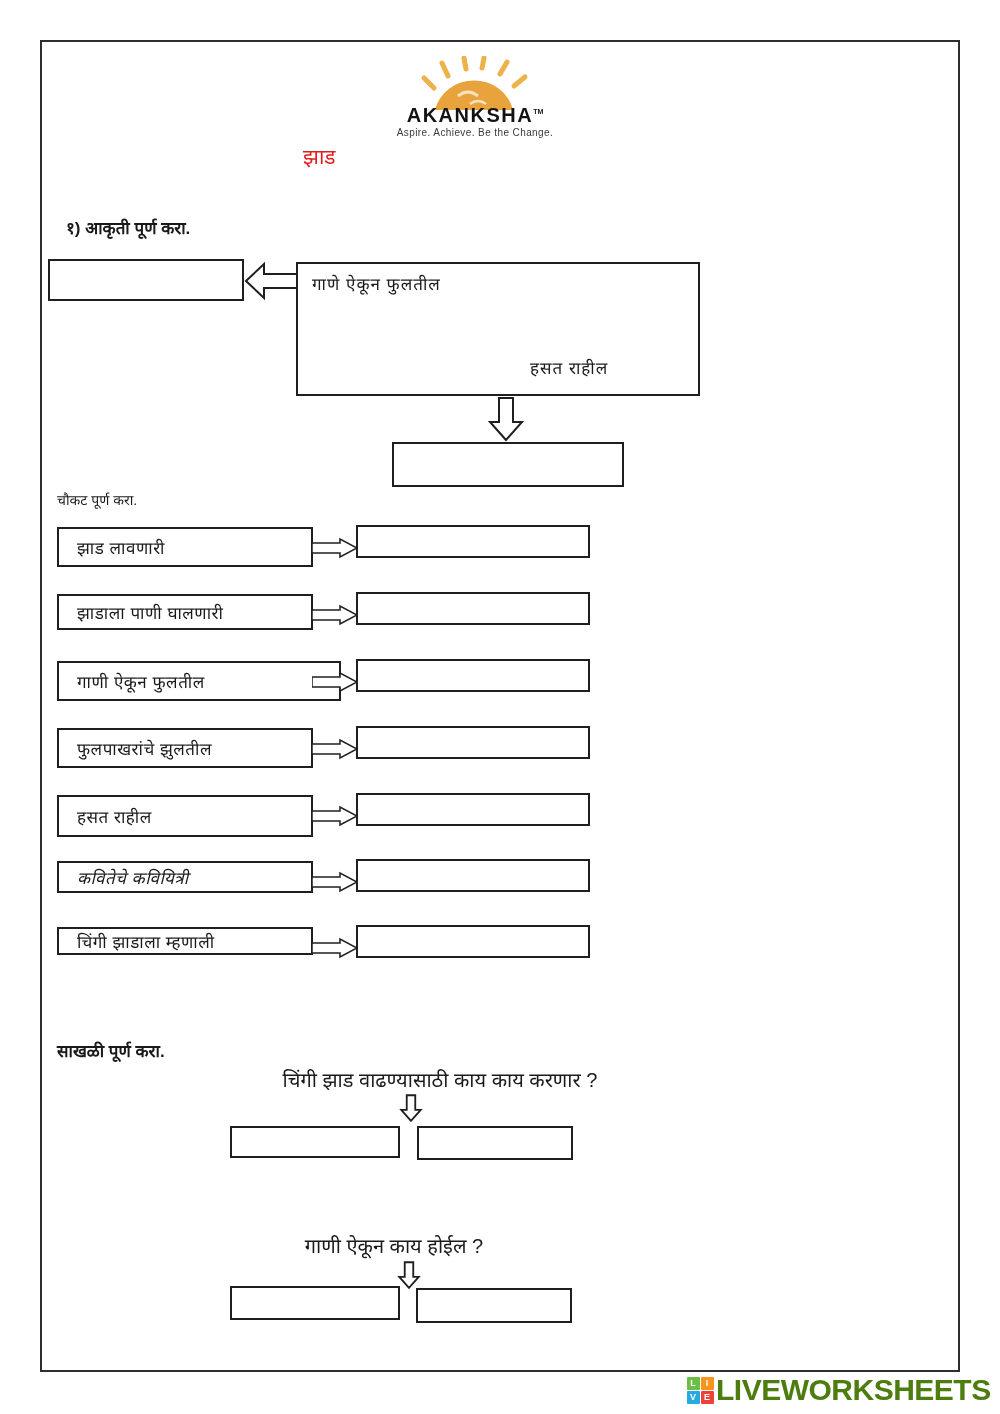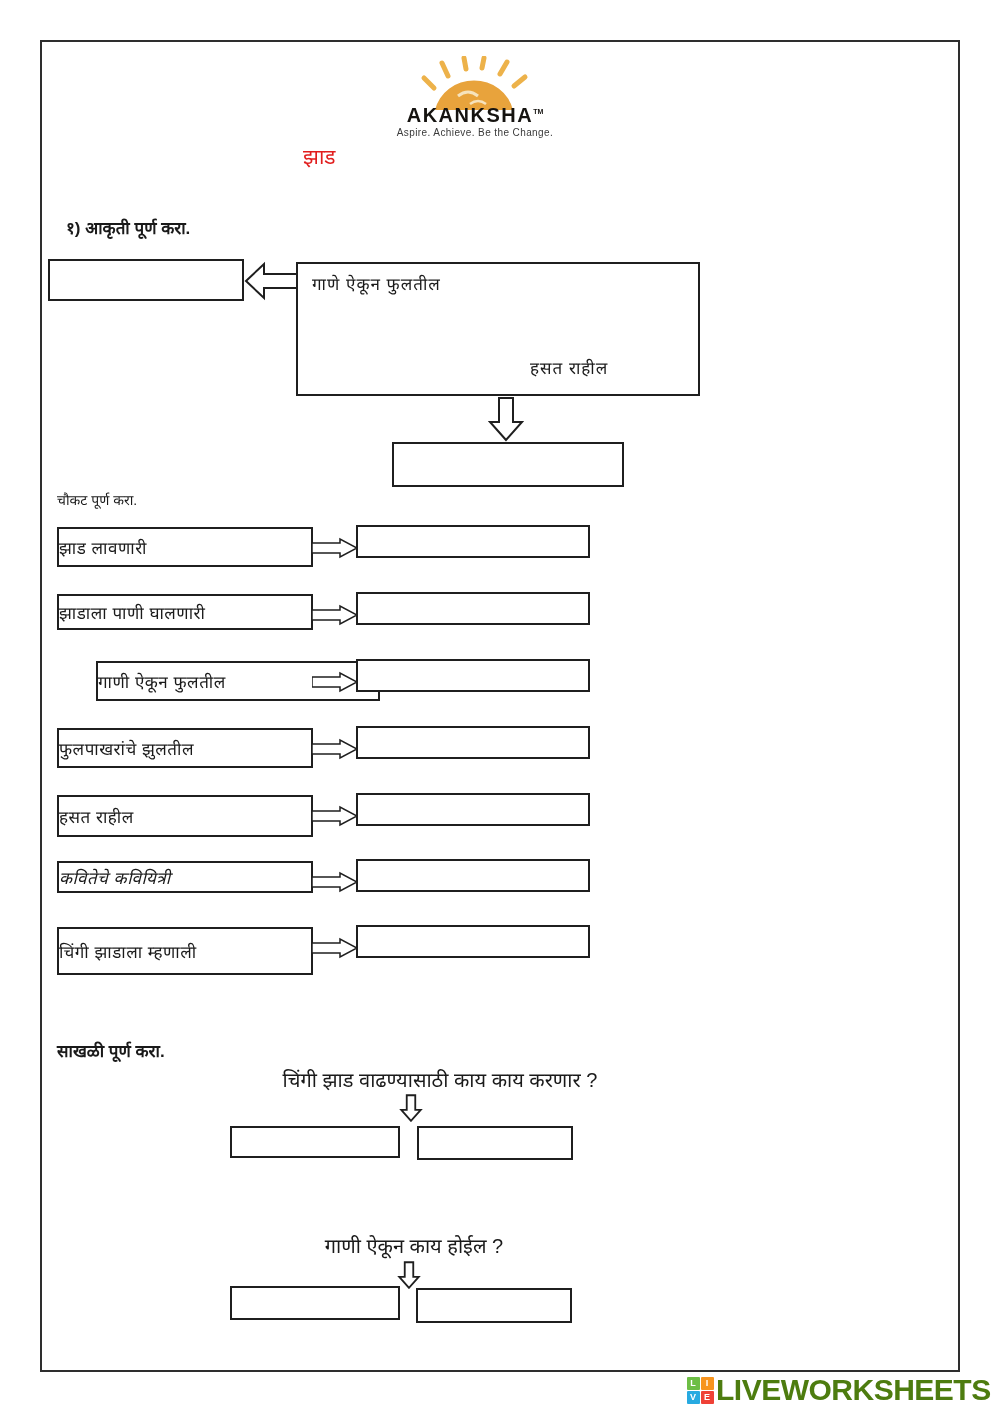--- a/index.html
+++ b/index.html
@@ -34,20 +34,21 @@
   .h-bold { font-weight: bold; font-size: 17px; }
   .h-reg  { font-size: 14px; }
 
   .box {
     position: absolute;
     border: 2px solid #1f1f1f;
     background: #ffffff;
   }
   .label-box {
     display: flex; align-items: center;
+    padding-left: 18px;
     font-size: 17px;
     letter-spacing: 0.5px;
   }
   .bigbox-line1 { position: absolute; left: 14px; top: 8px; font-size: 17px; letter-spacing: 1px; }
   .bigbox-line2 { position: absolute; left: 232px; top: 92px; font-size: 17px; letter-spacing: 1px; }
 
   .q-text { text-align: center; font-size: 20px; }
 
   
   .footer { left: 686px; top: 1370px; display: flex; align-items: center; }
@@ -128,21 +129,21 @@
 <div class="box" style="left:356px; top:525px; width:234px; height:33px;"></div>
 
 <div class="box label-box" style="left:57px; top:594px; width:256px; height:36px;">
     <span>झाडाला पाणी घालणारी</span>
   </div>
 <svg class="abs" style="left:312px; top:603px;" width="46" height="24" viewBox="0 0 46 24">
     <polygon points="0,7 28,7 28,3 45,12 28,21 28,17 0,17" fill="#ffffff" stroke="#1f1f1f" stroke-width="1.5"></polygon>
   </svg>
 <div class="box" style="left:356px; top:592px; width:234px; height:33px;"></div>
 
-<div class="box label-box" style="left:57px; top:661px; width:284px; height:40px;margin-left:39px;">
+<div class="box label-box" style="left:57px; top:661px; width:284px; height:40px;">
     <span>गाणी ऐकून फुलतील</span>
   </div>
 <svg class="abs" style="left:312px; top:670px;" width="46" height="24" viewBox="0 0 46 24">
     <polygon points="0,7 28,7 28,3 45,12 28,21 28,17 0,17" fill="#ffffff" stroke="#1f1f1f" stroke-width="1.5"></polygon>
   </svg>
 <div class="box" style="left:356px; top:659px; width:234px; height:33px;"></div>
 
 <div class="box label-box" style="left:57px; top:728px; width:256px; height:40px;">
     <span>फुलपाखरांचे झुलतील</span>
   </div>
@@ -160,38 +161,38 @@
 <div class="box" style="left:356px; top:793px; width:234px; height:33px;"></div>
 
 <div class="box label-box" style="left:57px; top:861px; width:256px; height:32px;font-style:italic;">
     <span>कवितेचे कवियित्री</span>
   </div>
 <svg class="abs" style="left:312px; top:870px;" width="46" height="24" viewBox="0 0 46 24">
     <polygon points="0,7 28,7 28,3 45,12 28,21 28,17 0,17" fill="#ffffff" stroke="#1f1f1f" stroke-width="1.5"></polygon>
   </svg>
 <div class="box" style="left:356px; top:859px; width:234px; height:33px;"></div>
 
-<div class="box label-box" style="left:57px; top:927px; width:256px; height:48px;text-align:right;">
+<div class="box label-box" style="left:57px; top:927px; width:256px; height:28px;text-align:right;">
     <span>चिंगी झाडाला म्हणाली</span>
   </div>
 <svg class="abs" style="left:312px; top:936px;" width="46" height="24" viewBox="0 0 46 24">
     <polygon points="0,7 28,7 28,3 45,12 28,21 28,17 0,17" fill="#ffffff" stroke="#1f1f1f" stroke-width="1.5"></polygon>
   </svg>
 <div class="box" style="left:356px; top:925px; width:234px; height:33px;"></div>
 
 <div class="abs h-bold" style="left:57px; top:1039px;">साखळी पूर्ण करा.</div>
 
 <div class="abs q-text" style="left:270px; top:1066px; width:340px;">चिंगी झाड वाढण्यासाठी काय काय करणार ?</div>
 <svg class="abs" style="left:396px; top:1094px;" width="30" height="28" viewBox="0 0 36 46">
   <polygon points="18,44 2,26 11,26 11,2 25,2 25,26 34,26" fill="#ffffff" stroke="#1f1f1f" stroke-width="3"></polygon>
 </svg>
 <div class="box" style="left:230px; top:1126px; width:170px; height:32px;"></div>
 <div class="box" style="left:417px; top:1126px; width:156px; height:34px;"></div>
 
-<div class="abs q-text" style="left:284px; top:1232px; width:260px;">गाणी ऐकून काय होईल ?</div>
+<div class="abs q-text" style="left:264px; top:1232px; width:260px;">गाणी ऐकून काय होईल ?</div>
 <svg class="abs" style="left:394px; top:1261px;" width="30" height="28" viewBox="0 0 36 46">
   <polygon points="18,44 2,26 11,26 11,2 25,2 25,26 34,26" fill="#ffffff" stroke="#1f1f1f" stroke-width="3"></polygon>
 </svg>
 <div class="box" style="left:230px; top:1286px; width:170px; height:34px;"></div>
 <div class="box" style="left:416px; top:1288px; width:156px; height:35px;"></div>
 
 <div class="abs footer">
   <div class="lw-grid">
     <div class="lw-cell" style="background-color: rgb(109, 190, 69);">L</div>
     <div class="lw-cell" style="background-color: rgb(247, 148, 30);">I</div>

